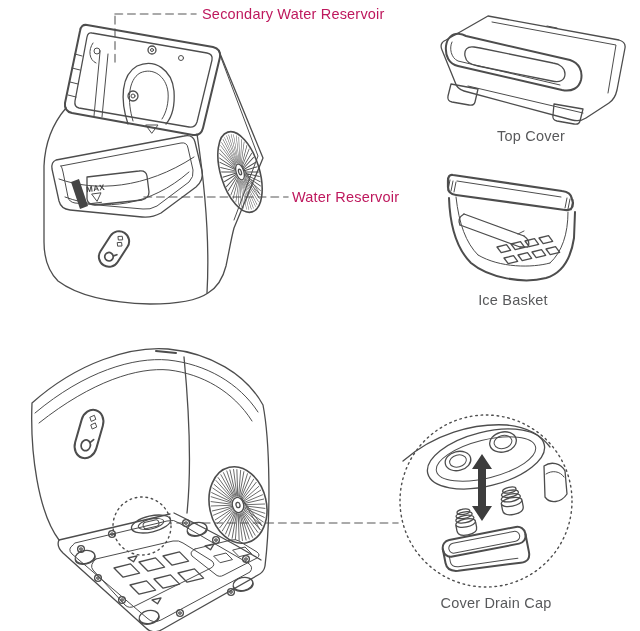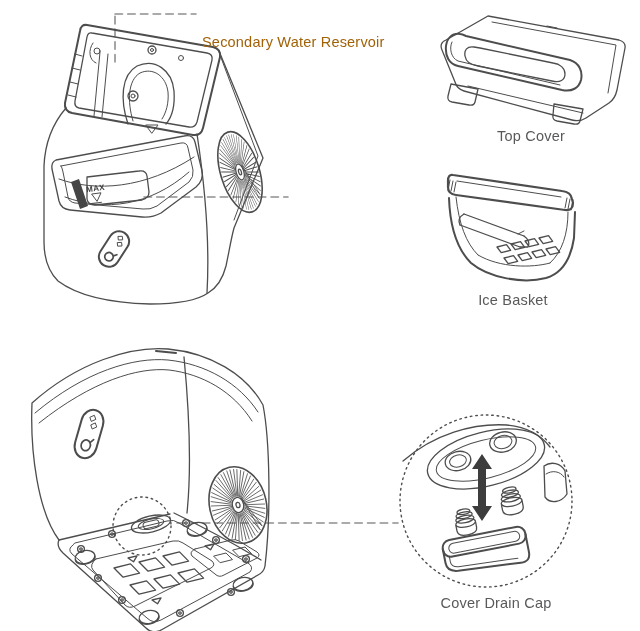--- a/index.html
+++ b/index.html
@@ -10,21 +10,21 @@
   .w2{stroke-width:2;}
   .w22{stroke-width:2.2;}
   .thin{stroke-width:1;}
   .darkfill{fill:#454545;stroke:none;}
   .arrowfill{fill:#3d3d3d;stroke:none;}
   .dash{stroke:#8f8f8f;stroke-width:1.6;stroke-dasharray:7.5 5.2;}
   .dot{stroke-dasharray:1.6 3.8;stroke-width:1.4;}
   #fan *, #pill *, #plug *, #foot *{vector-effect:non-scaling-stroke;}
   text.mark{fill:#3f3f3f;stroke:none;font-size:8px;font-weight:bold;letter-spacing:.4px;
             font-family:"Liberation Sans",sans-serif;}
-  .callout{position:absolute;font-size:14.5px;color:#a16207;letter-spacing:.2px;white-space:nowrap;margin-top:28px;}
+  .callout{position:absolute;font-size:14.5px;color:#be185d;letter-spacing:.2px;white-space:nowrap;}
   .caption{position:absolute;font-size:14.5px;color:#58595b;letter-spacing:.2px;width:160px;text-align:center;}
 </style>
 </head>
 <body>
 
 <div class="stage">
 
 <svg width="640" height="631" viewBox="0 0 640 631">
   <defs>
     <path id="spokes" d="M10 0L40 0M9.7 2.6L38.6 10.4M8.7 5L34.6 20M7.1 7.1L28.3 28.3M5 8.7L20 34.6M2.6 9.7L10.4 38.6M0 10L0 40M-2.6 9.7L-10.4 38.6M-5 8.7L-20 34.6M-7.1 7.1L-28.3 28.3M-8.7 5L-34.6 20M-9.7 2.6L-38.6 10.4M-10 0L-40 0M-9.7 -2.6L-38.6 -10.4M-8.7 -5L-34.6 -20M-7.1 -7.1L-28.3 -28.3M-5 -8.7L-20 -34.6M-2.6 -9.7L-10.4 -38.6M0 -10L0 -40M2.6 -9.7L10.4 -38.6M5 -8.7L20 -34.6M7.1 -7.1L28.3 28.3M7.1 -7.1L28.3 -28.3M8.7 -5L34.6 -20M9.7 -2.6L38.6 -10.4" class="thin"></path>
@@ -236,19 +236,20 @@
       <path class="w2" d="M-43,-5 L-43,9 Q-43,18 -32,19 L31,23 Q41,24 41,14 L41,-4"></path>
       <path class="thin" d="M-38,3 L-38,9 Q-38,14 -31,15 L29,18"></path>
     </g>
     <use href="#plug" transform="translate(466,525) rotate(-11)"></use>
     <use href="#plug" transform="translate(512,504) rotate(-11) scale(1.05)"></use>
   </g>
 </svg>
 
   <div class="callout" style="left:202px;top:6px;">Secondary Water Reservoir</div>
 
+  <div class="callout" style="left:292px;top:189px;">Water Reservoir</div>
 
   <div class="caption" style="left:451px;top:128px;">Top Cover</div>
 
   <div class="caption" style="left:433px;top:292px;">Ice Basket</div>
 
   <div class="caption" style="left:416px;top:595px;">Cover Drain Cap</div>
 </div>
 
 </body></html>

